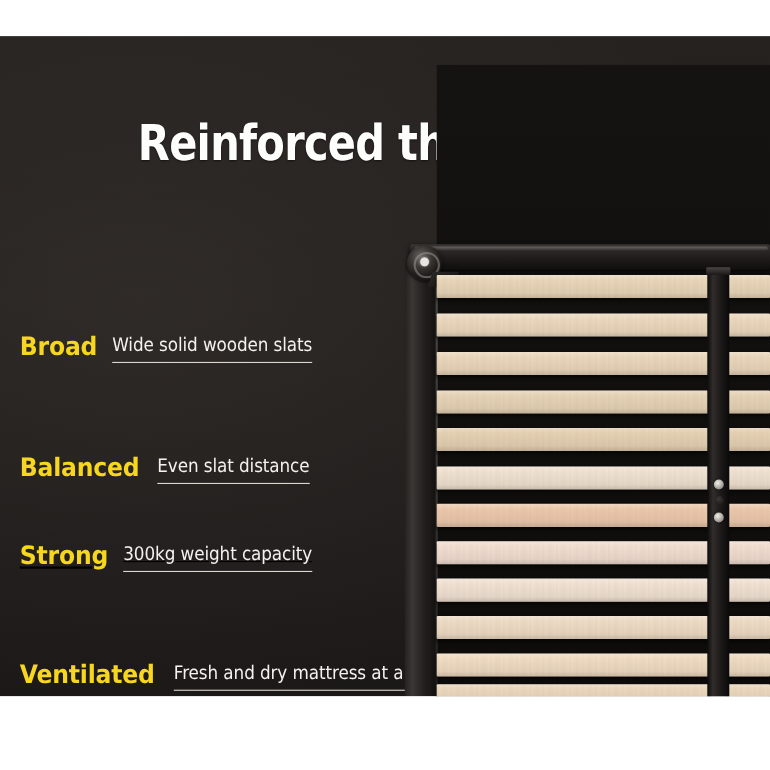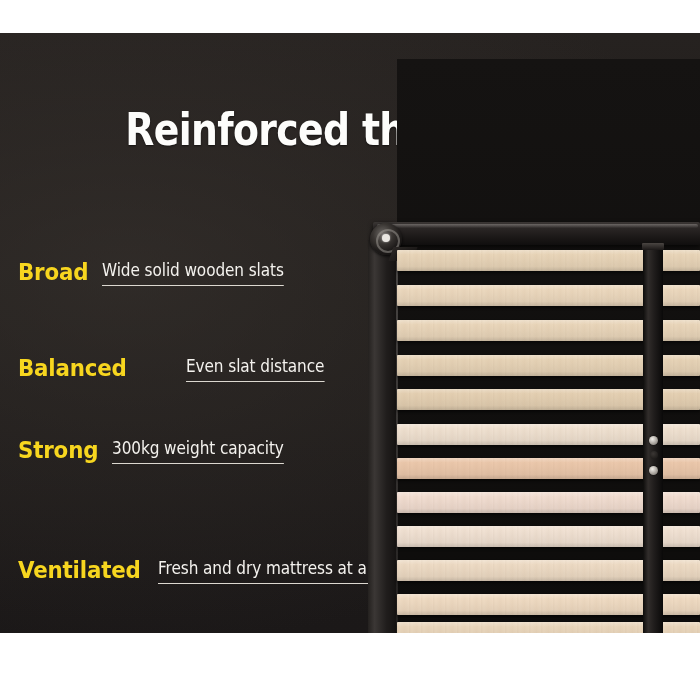--- a/index.html
+++ b/index.html
@@ -66,20 +66,21 @@
     left: 18px;
     top: 228px;
     width: 380px;
   }
   .feature {
     position: absolute;
     left: 0;
     display: flex;
     align-items: flex-start;
     white-space: nowrap;
+    margin-top: 44px;
   }
   .feature-term {
     color: #f7d61f;
     font-size: 23px;
     font-weight: 700;
     line-height: 1;
     letter-spacing: -0.2px;
     font-family: "DejaVu Sans", "Liberation Sans", sans-serif;
     transform: scaleX(0.93);
     transform-origin: 0 50%;
@@ -95,22 +96,22 @@
     transform: scaleX(0.9);
     transform-origin: 0 50%;
     padding-bottom: 6px;
     border-bottom: 1.5px solid #dcd8d0;
     align-self: flex-end;
     margin-left: 8px;
     margin-bottom: -2px;
   }
 
   .f0 { top: 0px; }
-  .f1 { top: 96px; gap: 43px; }
-  .f2 { top: 178px; }
+  .f1 { top: 110px; }
+  .f2 { top: 190px; text-decoration: underline; }
   .f3 { top: 298px; }
 
   
   #bed {
     position: absolute;
     left: 355px;
     top: 0px;
     width: 345px;
     height: 600px;
     overflow: hidden;

